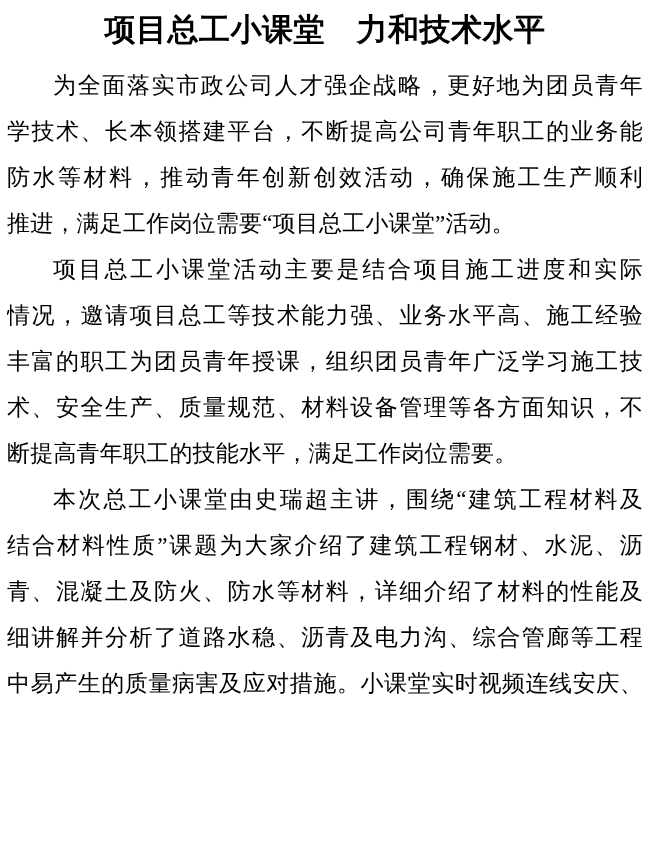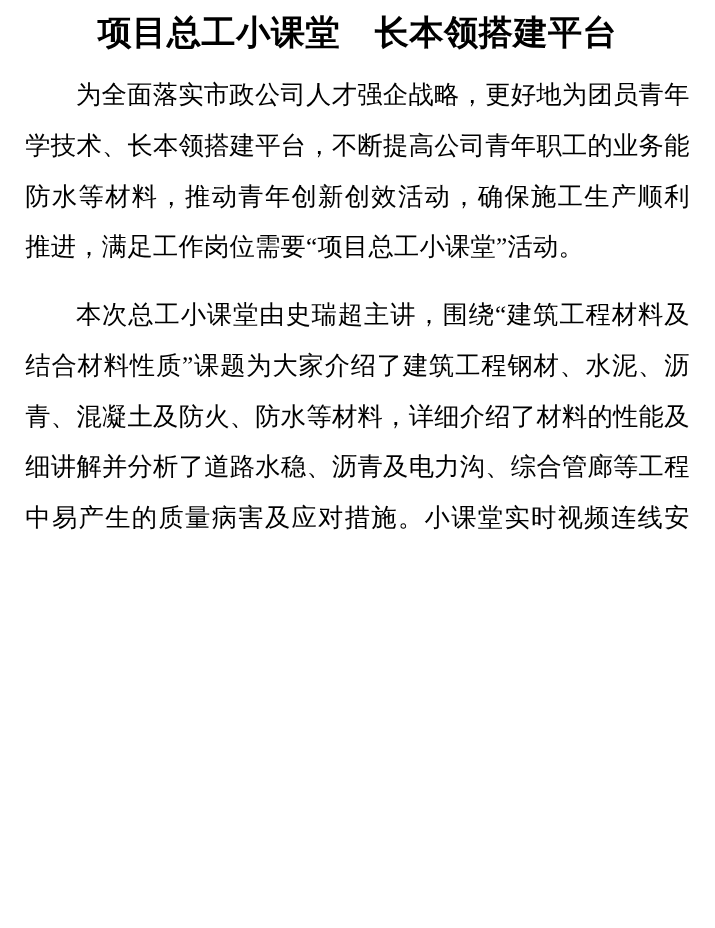--- a/index.html
+++ b/index.html
@@ -27,21 +27,21 @@
     line-height: 36px;
     font-weight: 700;
     text-align: center;
     letter-spacing: 0.5px;
     white-space: nowrap;
   }
   .doc-body {
     margin-top: 15px;
   }
   .para {
-    margin: 16px;
+    margin: 0;
     padding: 0;
   }
   .line {
     font-size: 23px;
     line-height: 46px;
     height: 46px;
     overflow: hidden;
     text-align: justify;
     text-align-last: justify;
     text-justify: inter-character;
@@ -52,31 +52,38 @@
   }
   .line.last {
     text-align-last: left;
   }
 </style>
 </head>
 <body>
 
 <div class="page">
 
-  <h1 class="doc-title">项目总工小课堂　长本领搭建平台</h1>
+  <h1 class="doc-title">项目总工小课堂　力和技术水平</h1>
 
   <div class="doc-body">
 
     <p class="para">
       <span class="line first" style="display:block">为全面落实市政公司人才强企战略，更好地为团员青年</span>
       <span class="line" style="display:block">学技术、长本领搭建平台，不断提高公司青年职工的业务能</span>
       <span class="line" style="display:block">防水等材料，推动青年创新创效活动，确保施工生产顺利</span>
       <span class="line last" style="display:block">推进，满足工作岗位需要“项目总工小课堂”活动。</span>
     </p>
 
+    <p class="para">
+      <span class="line first" style="display:block">项目总工小课堂活动主要是结合项目施工进度和实际</span>
+      <span class="line" style="display:block">情况，邀请项目总工等技术能力强、业务水平高、施工经验</span>
+      <span class="line" style="display:block">丰富的职工为团员青年授课，组织团员青年广泛学习施工技</span>
+      <span class="line" style="display:block">术、安全生产、质量规范、材料设备管理等各方面知识，不</span>
+      <span class="line last" style="display:block">断提高青年职工的技能水平，满足工作岗位需要。</span>
+    </p>
 
     <p class="para">
       <span class="line first" style="display:block">本次总工小课堂由史瑞超主讲，围绕“建筑工程材料及</span>
       <span class="line" style="display:block">结合材料性质”课题为大家介绍了建筑工程钢材、水泥、沥</span>
       <span class="line" style="display:block">青、混凝土及防火、防水等材料，详细介绍了材料的性能及</span>
       <span class="line" style="display:block">细讲解并分析了道路水稳、沥青及电力沟、综合管廊等工程</span>
       <span class="line" style="display:block">中易产生的质量病害及应对措施。小课堂实时视频连线安庆、</span>
     </p>
 
   </div>

